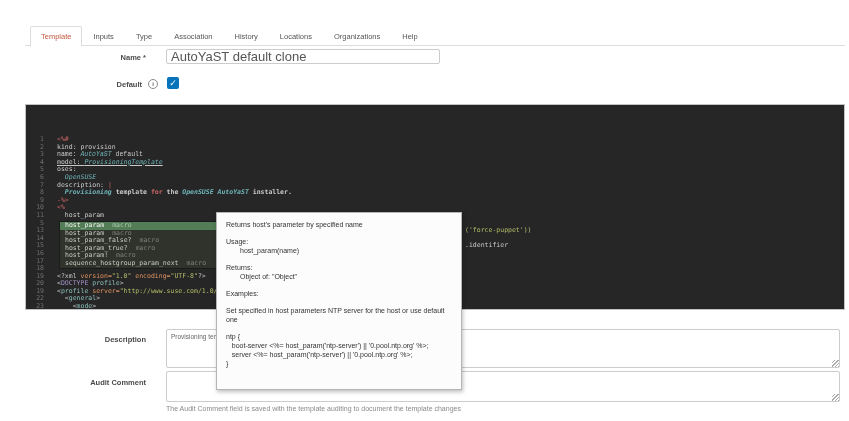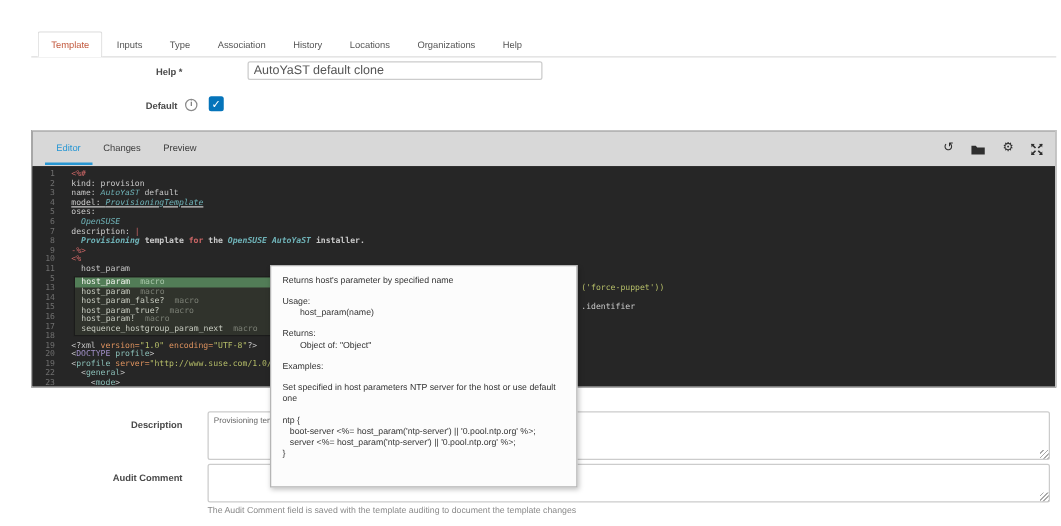--- a/index.html
+++ b/index.html
@@ -5,21 +5,21 @@
   html,body{margin:0;padding:0;}
   body{width:849px;height:421px;background:#fff;font-family:"Liberation Sans",sans-serif;position:relative;overflow:hidden;}
 
   
   .tabbar{position:absolute;left:25px;top:24px;width:820px;height:22px;border-bottom:1px solid #ddd;padding-left:5px;box-sizing:border-box;}
   .tab{display:inline-block;padding:5px 10px;font-size:7.5px;color:#555;cursor:pointer;position:relative;top:1px;border:1px solid transparent;}
   .tab.active{color:#c2593e;background:#fff;border:1px solid #ddd;border-bottom-color:#fff;border-radius:2px 2px 0 0;}
 
   
   .flabel{position:absolute;left:0;width:146px;text-align:right;font-size:7.5px;font-weight:bold;color:#4a4a4a;}
-  .name-input{position:absolute;left:166px;top:49px;width:236px;height:15px;border:1px solid #ccc;border-radius:2px;font-size:10px;color:#555;padding:0 4px;box-sizing:border-box;font-family:"Liberation Sans",sans-serif;margin-left:32px;}
+  .name-input{position:absolute;left:166px;top:49px;width:274px;height:15px;border:1px solid #ccc;border-radius:2px;font-size:13px;color:#555;padding:0 4px;box-sizing:border-box;font-family:"Liberation Sans",sans-serif;}
   .info{position:absolute;left:148px;top:79px;width:8px;height:8px;border:1px solid #8a8a8a;border-radius:50%;font-size:6px;line-height:8px;text-align:center;color:#666;font-weight:bold;}
   .cbx{position:absolute;left:167px;top:77px;width:12px;height:12px;background:#0574ba;border-radius:2px;color:#fff;font-size:9px;line-height:12px;text-align:center;cursor:pointer;}
 
   
   .editor-panel{position:absolute;left:25px;top:104px;width:820px;height:206px;border:1px solid #c2c2c2;box-sizing:border-box;background:#262626;}
   .editor-toolbar{height:28px;background:#d8d8d8;display:flex;align-items:center;padding:0 10px;box-sizing:border-box;}
   .etab{font-size:7.5px;color:#3c3c3c;padding:0 9px;height:26px;line-height:26px;cursor:pointer;box-sizing:border-box;}
   .etab.active{color:#2897d4;border-bottom:2px solid #2897d4;}
   .editor-icons{margin-left:auto;display:flex;align-items:center;gap:14px;}
   .eicon{color:#2e2e2e;font-size:10px;line-height:10px;cursor:pointer;}
@@ -54,50 +54,28 @@
   .rz{position:absolute;width:7px;height:7px;background:repeating-linear-gradient(135deg,transparent 0 1.5px,#aaa 1.5px 2.5px);z-index:2;}
   .help{position:absolute;left:166px;top:405px;font-size:7px;color:#8a8a8a;}
 </style>
 </head>
 <body>
 
 <div>
 
   <div class="tabbar" id="tabbar"><div class="tab active">Template</div><div class="tab">Inputs</div><div class="tab">Type</div><div class="tab">Association</div><div class="tab">History</div><div class="tab">Locations</div><div class="tab">Organizations</div><div class="tab">Help</div></div>
 
-  <div class="flabel" style="top:53px">Help *</div>
+  <div class="flabel" style="top:53px">Name *</div>
   <input class="name-input" value="AutoYaST default clone" style="">
 
   <div class="flabel" style="top:80px;width:142px">Default</div>
   <span class="info">i</span>
   <span class="cbx">✓</span>
 
   <div class="editor-panel">
-    <div class="editor-toolbar">
-      <div id="editorTabs" style="display:flex">
-          <div class="etab active">Editor</div>
-          <div class="etab">Changes</div>
-          <div class="etab">Preview</div>
-        </div>
-      <div class="editor-icons">
-        <span class="eicon">↺</span>
-        <span class="eicon">
-          <svg width="11" height="9" viewBox="0 0 11 9">
-              <path d="M0 1.5 h3.6 l1.2 1.4 h6 v5.6 h-10.8 z" fill="#2e2e2e"></path>
-            </svg>
-        </span>
-        <span class="eicon">⚙</span>
-        <span class="eicon">
-          <svg width="9" height="9" viewBox="0 0 9 9">
-            <path d="M0 0 L3.4 3.4 M9 0 L5.6 3.4 M0 9 L3.4 5.6 M9 9 L5.6 5.6" stroke="#2e2e2e" stroke-width="1.3"></path>
-            <path d="M0 0 h3 l-3 3 z M9 0 v3 l-3 -3 z M0 9 v-3 l3 3 z M9 9 h-3 l3 -3 z" fill="#2e2e2e"></path>
-          </svg>
-        </span>
-      </div>
-    </div>
     <div class="code-area" id="codeArea">
       <div class="crow">
           <span class="gut">1</span>
           <div class="cnt" style="padding-left: 8px;"><span class="c-r">&lt;%#</span></div>
         </div>
         <div class="crow">
           <span class="gut">2</span>
           <div class="cnt" style="padding-left: 8px;"><span class="c-d">kind: provision</span></div>
         </div>
         <div class="crow">

